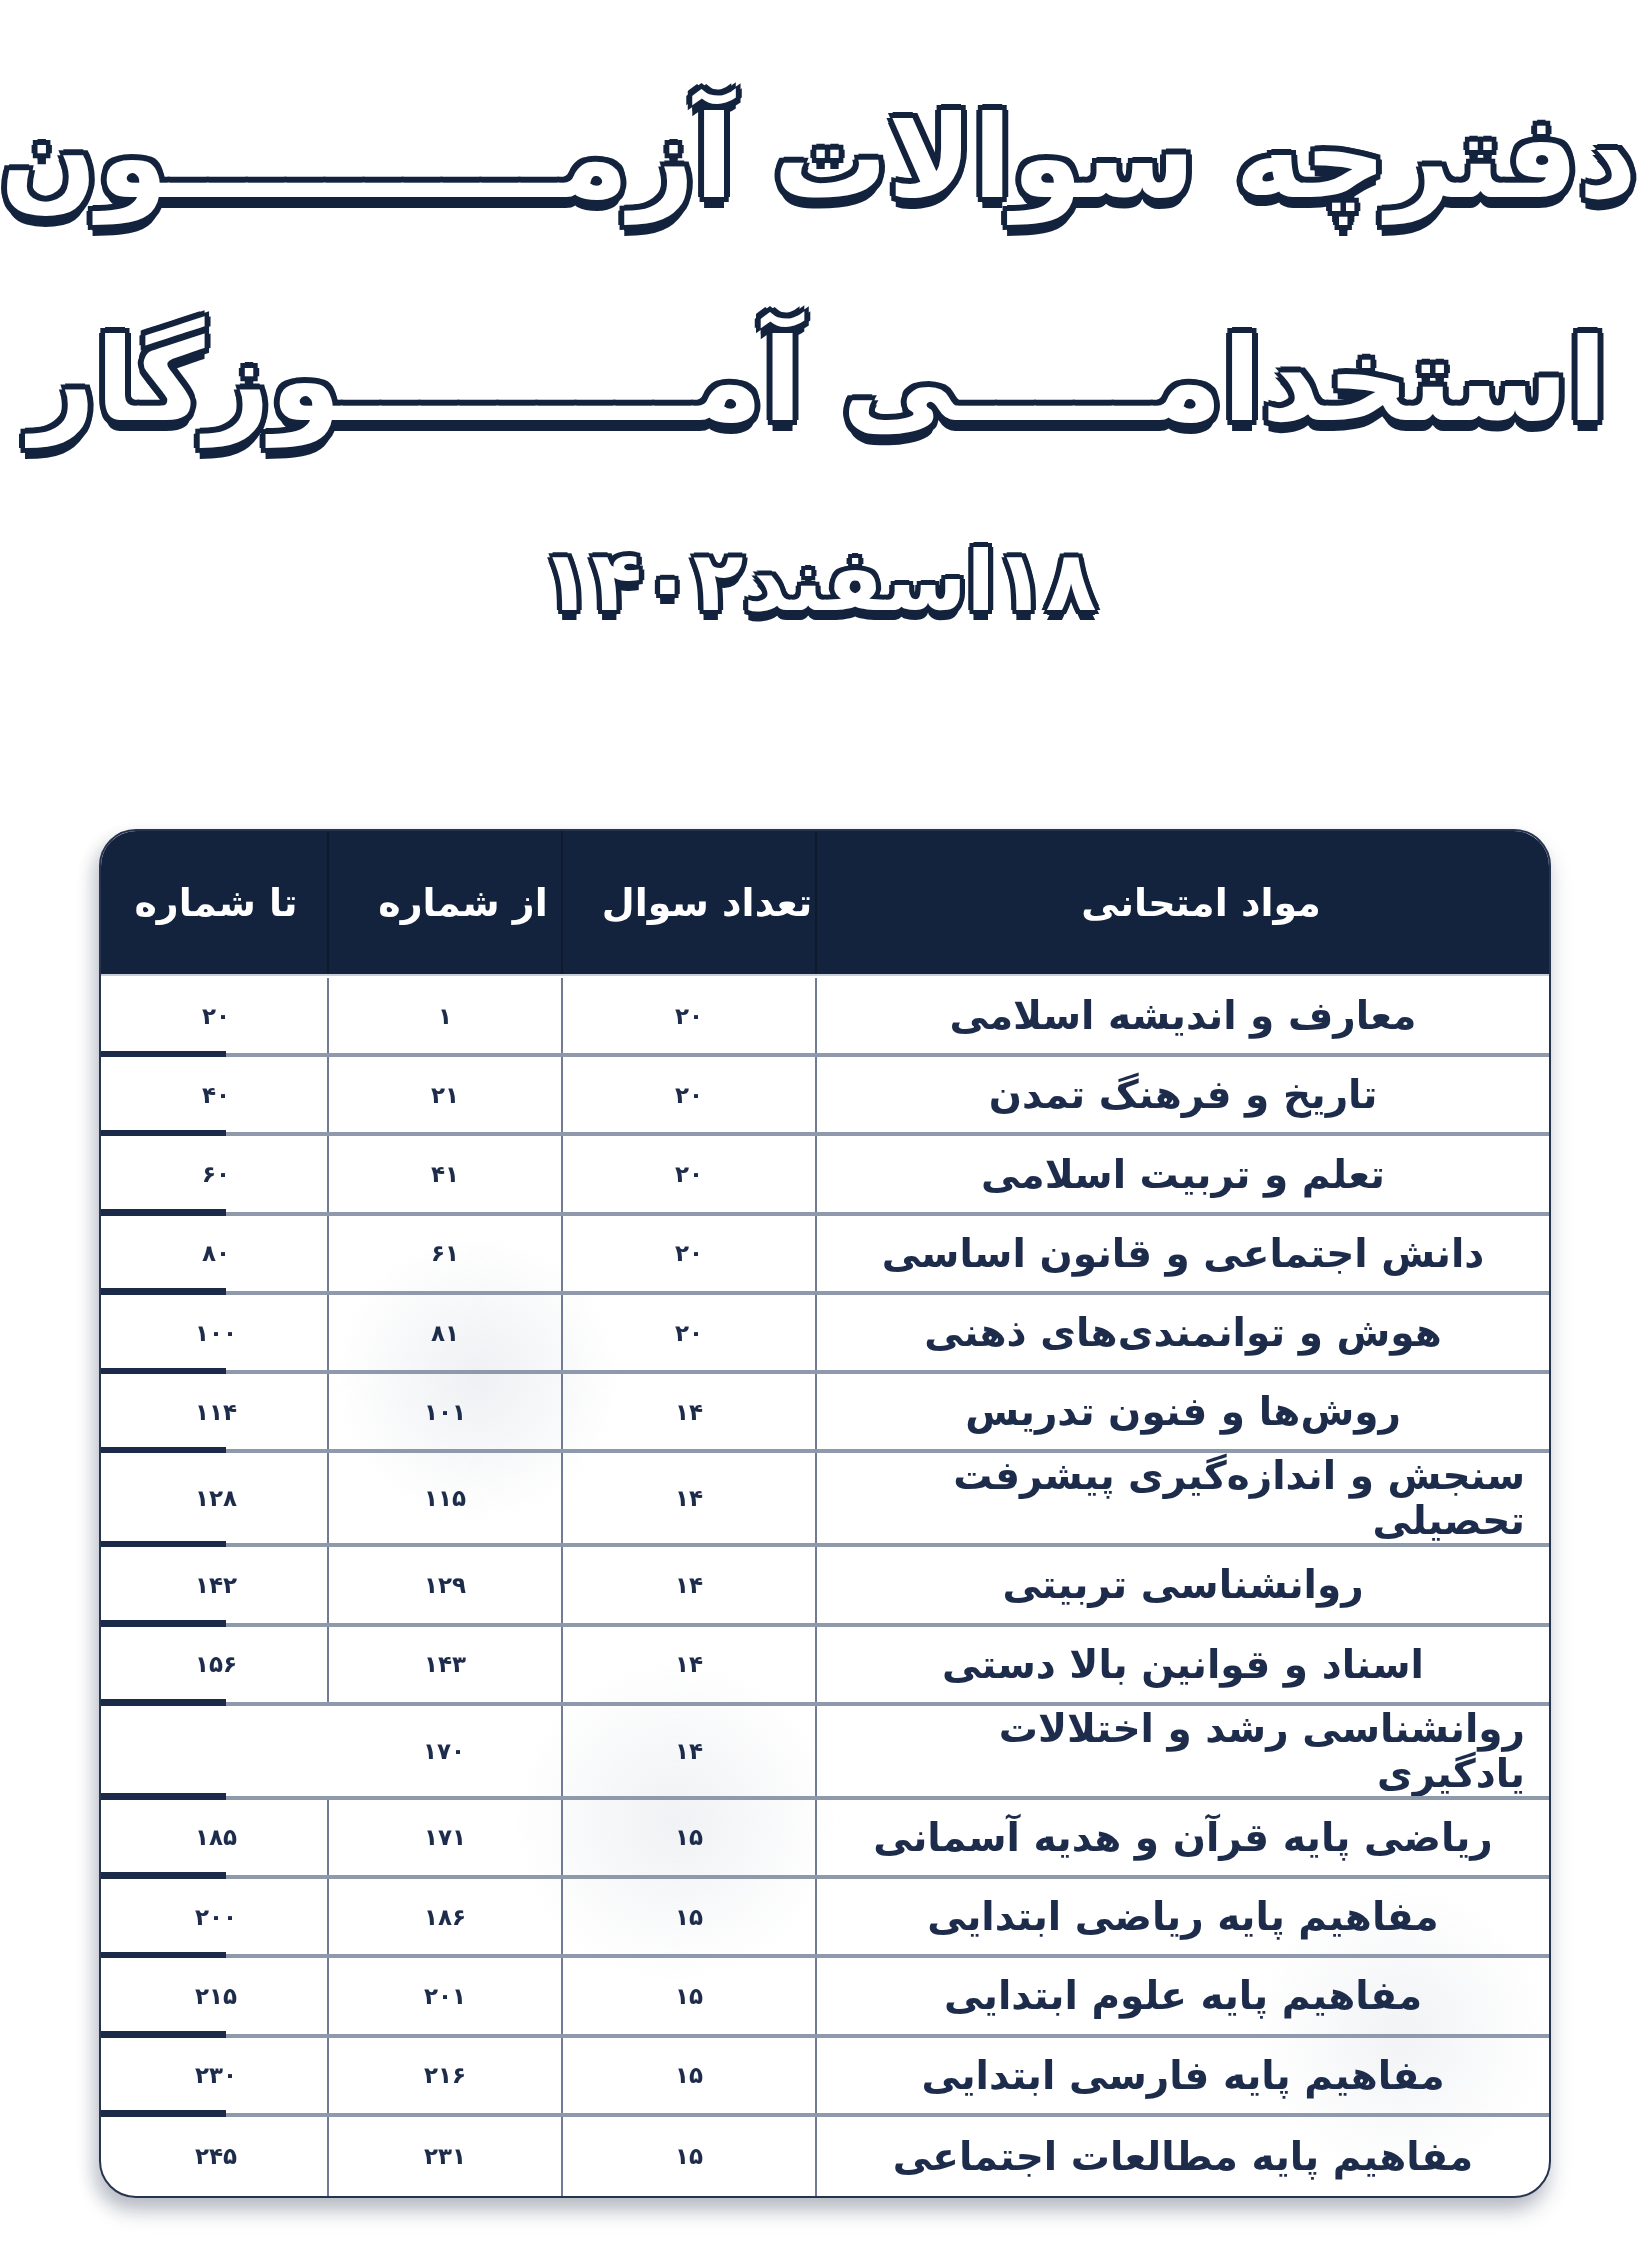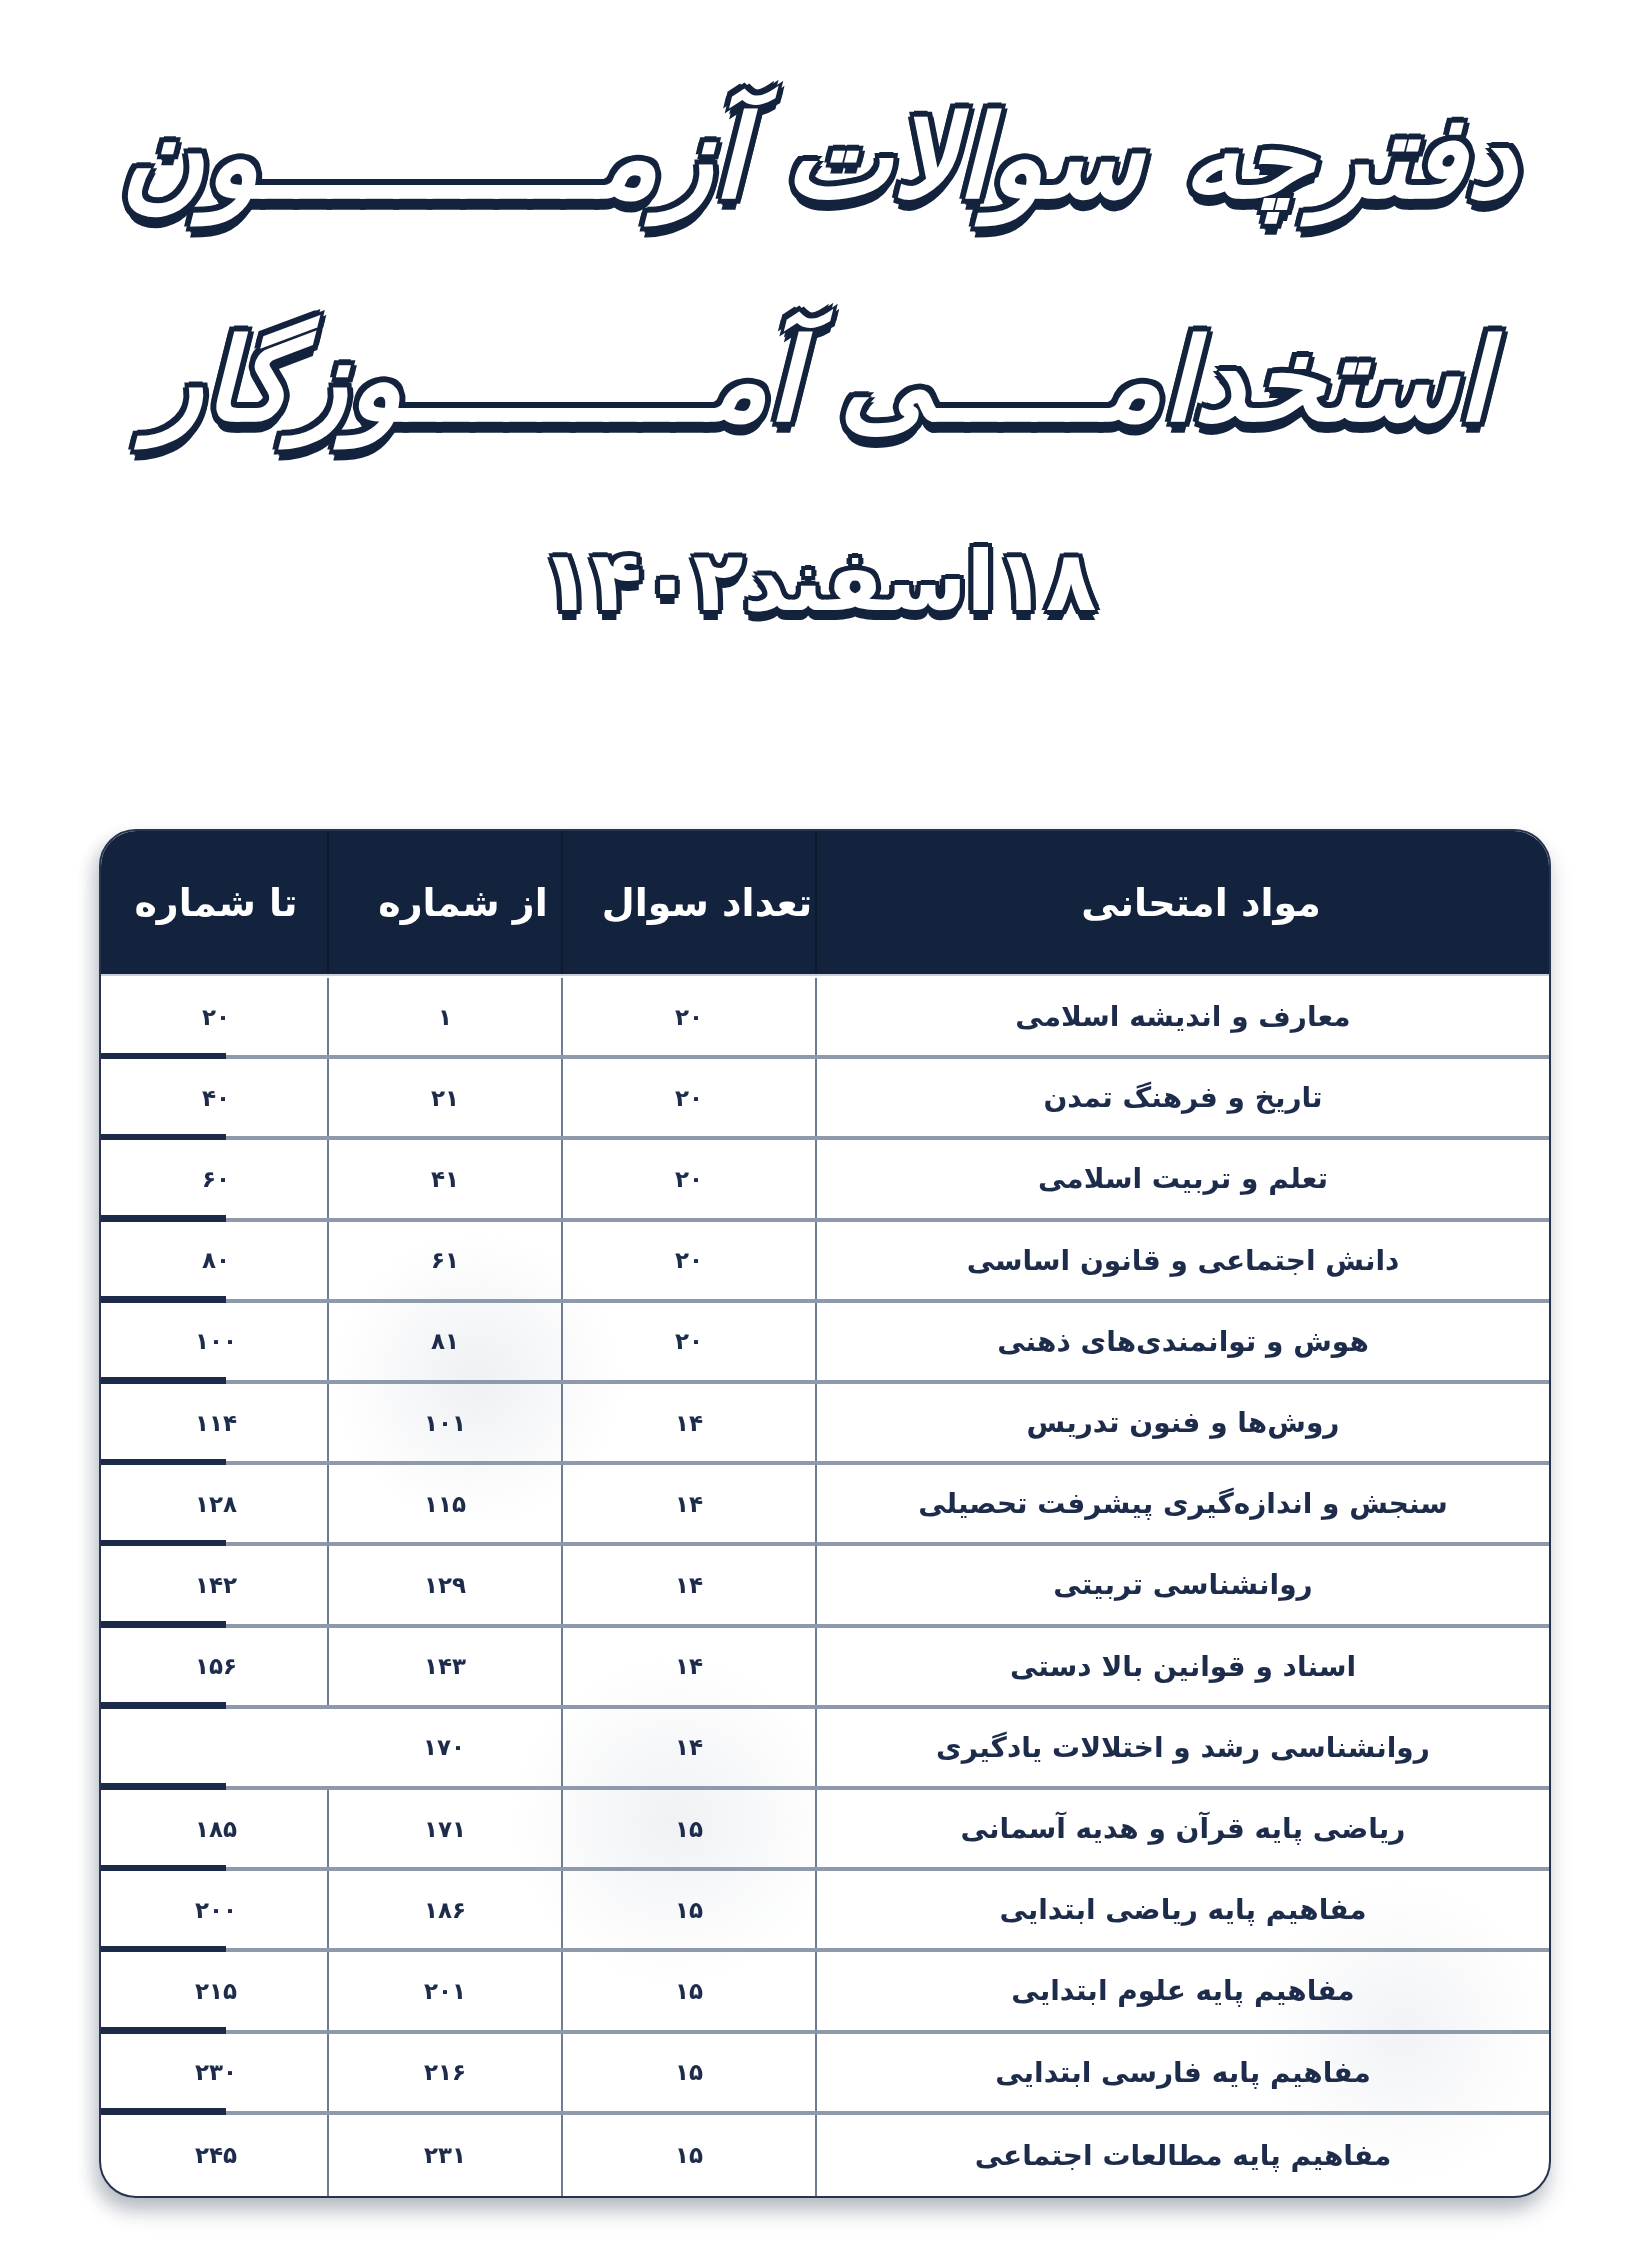--- a/index.html
+++ b/index.html
@@ -17,21 +17,21 @@
     color:#ffffff;
     -webkit-text-stroke:2px #14233d;
     paint-order:stroke fill;
     text-shadow:
       6px 0 0 #14233d,-6px 0 0 #14233d,0 6px 0 #14233d,0 -6px 0 #14233d,
       4.6px 4.6px 0 #14233d,-4.6px 4.6px 0 #14233d,4.6px -4.6px 0 #14233d,-4.6px -4.6px 0 #14233d,
       0 11.2px 0 #14233d;
     font-weight:bold;
     white-space:nowrap;
   }
-  h1.title-line{font-size:114px;line-height:223px;margin:0;letter-spacing:1.3px;font-style:italic;}
+  h1.title-line{font-size:114px;line-height:223px;margin:0;letter-spacing:1.3px;}
   h1.title-line:first-child{margin-top:46px;}
   .exam-date{
     font-size:83px;line-height:145px;margin-top:17px;
     letter-spacing:2.6px;
     text-shadow:
       5.3px 0 0 #14233d,-5.3px 0 0 #14233d,0 5.3px 0 #14233d,0 -5.3px 0 #14233d,
       4px 4px 0 #14233d,-4px 4px 0 #14233d,4px -4px 0 #14233d,-4px -4px 0 #14233d,
       0 10px 0 #14233d;
   }
 
@@ -73,21 +73,21 @@
   .trow:not(:last-child){border-bottom:4px solid #8e99ab;}
   .trow:not(:last-child)::after{
     content:"";position:absolute;left:0;bottom:-4px;width:125px;height:6.6px;
     background:#1b2a49;z-index:2;
   }
   .cell{
     display:flex;align-items:center;justify-content:center;
     color:#1e2c4c;overflow:hidden;
   }
   .cell:not(:last-child){border-left:2.6px solid #6f7c94;}
-  .cell.subject{font-size:28px;font-weight:bold;padding:0 43px;}
+  .cell.subject{font-size:39px;font-weight:bold;padding:0 24px;}
   .cell.num{font-size:23px;font-weight:bold;letter-spacing:1.3px;}
 </style>
 </head>
 <body>
 
 <div id="page">
 
   <div class="title-block">
     <h1 class="title-line outline-text">دفترچه سوالات آزمــــــــــون</h1>
     <h1 class="title-line outline-text">استخدامـــــی آمـــــــــوزگار</h1>

